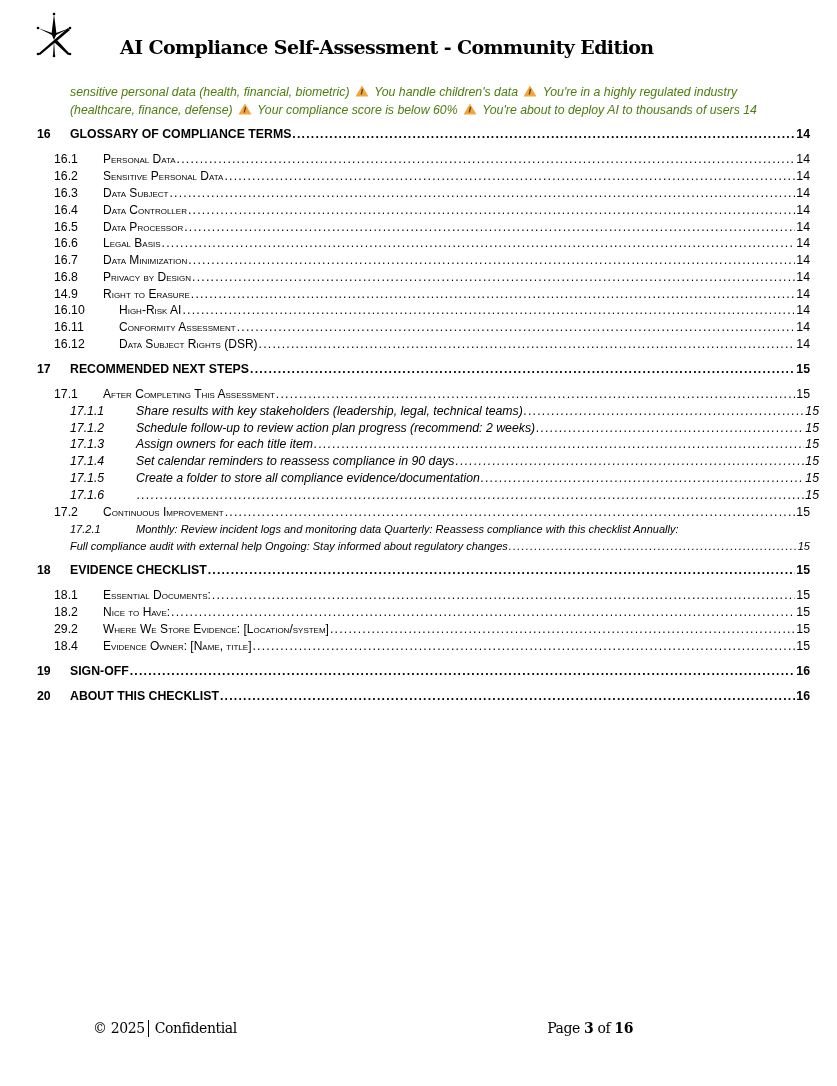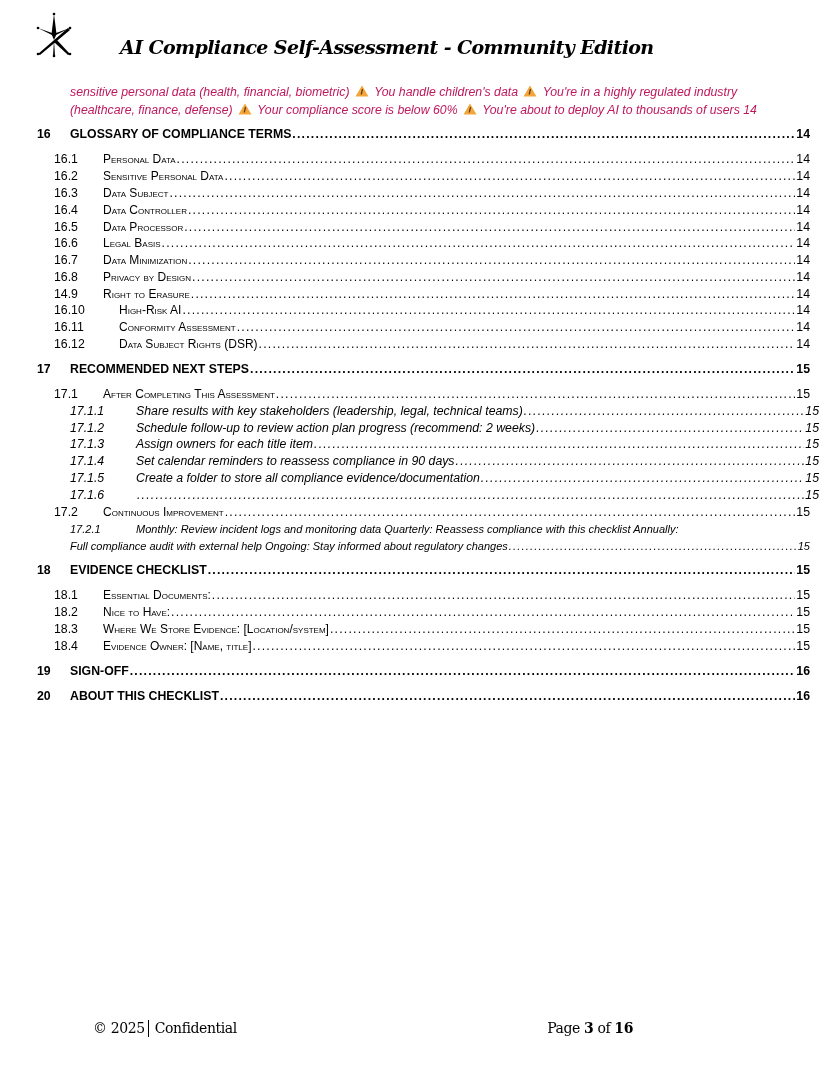--- a/index.html
+++ b/index.html
@@ -1,24 +1,24 @@
 <!DOCTYPE html>
 <html><head>
   <meta charset="utf-8">
   <style>
     html, body { margin: 0; padding: 0; background: #ffffff; }
     body { width: 837px; height: 1086px; position: relative; overflow: hidden; color: #000; }
     .page { position: absolute; left: 0; top: 0; width: 837px; height: 1086px; }
 
-    .header { position: absolute; left: 0; top: 0; width: 677px; height: 80px; font-style: italic; }
+    .header { position: absolute; left: 0; top: 0; width: 677px; height: 80px; }
     .logo { position: absolute; left: 30px; top: 12px; width: 48px; height: 48px; }
     .doc-title { position: absolute; left: 120px; top: 36px; font-family: "DejaVu Serif", "Liberation Serif", serif; font-weight: bold; font-size: 19px; letter-spacing: -0.6px; white-space: nowrap; }
 
     .toc { position: absolute; left: 0; top: 0; width: 837px; font-family: "Liberation Sans", sans-serif; font-size: 12.3px; }
-    .cont { position: absolute; left: 70px; width: 740px; font-style: italic; line-height: 18px; color: #be185d; white-space: nowrap; }
+    .cont { position: absolute; left: 70px; width: 740px; font-style: italic; line-height: 18px; color: #4d7c0f; white-space: nowrap; }
     .warn { display: inline-block; width: 14px; height: 12px; vertical-align: -1px; margin: 0 2px; }
 
     .row { position: absolute; left: 0; width: 810px; height: 17px; display: flex; align-items: baseline; white-space: nowrap; }
     .num { position: absolute; }
     .lbl { position: absolute; display: flex; align-items: baseline; right: 0; }
     .lbl .txt { flex: none; }
     .lbl .dots { flex: 1 1 auto; overflow: hidden; margin: 0 1px; letter-spacing: 1.2px; }
     .lbl .dots::before { content: "........................................................................................................................................................................................................................................................................"; }
     .lbl .pg { flex: none; }
 
@@ -307,21 +307,21 @@
       </div>
     <div class="row lvl2" style="top:605px;">
         <span class="num">18.2</span>
         <span class="lbl">
           <span class="txt">Nice to Have:</span>
           <span class="dots"></span>
           <span class="pg">15</span>
         </span>
       </div>
     <div class="row lvl2" style="top:622px;">
-        <span class="num">18.3</span>
+        <span class="num">29.2</span>
         <span class="lbl">
           <span class="txt">Where We Store Evidence: [Location/system]</span>
           <span class="dots"></span>
           <span class="pg">15</span>
         </span>
       </div>
     <div class="row lvl2" style="top:639px;">
         <span class="num">18.4</span>
         <span class="lbl">
           <span class="txt">Evidence Owner: [Name, title]</span>

